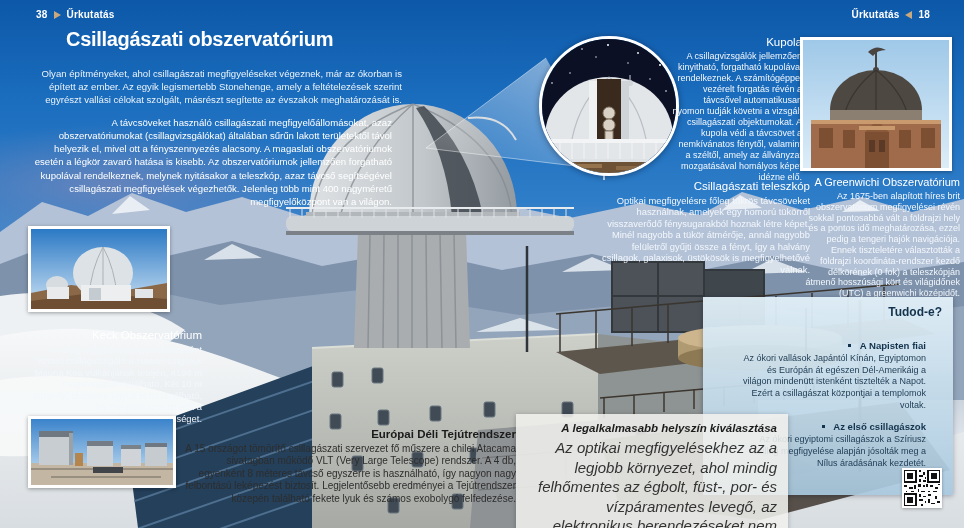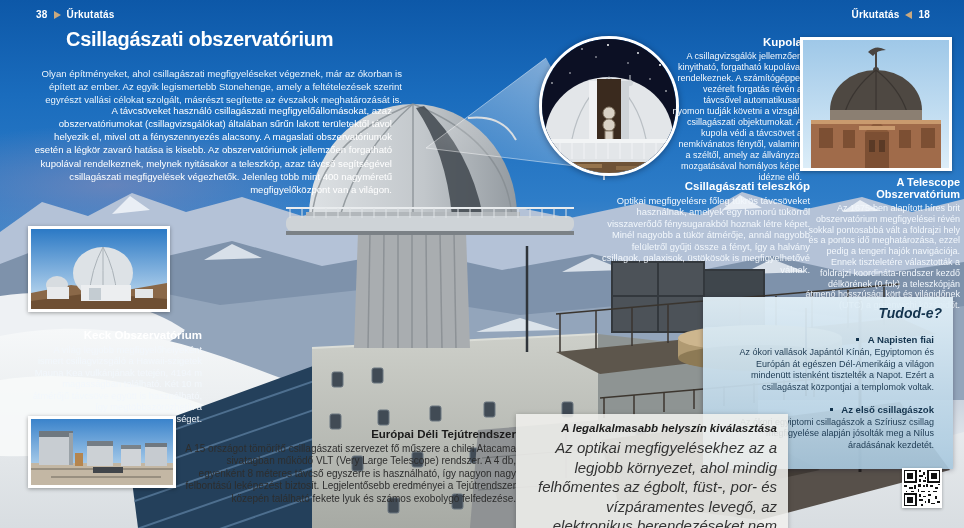--- a/index.html
+++ b/index.html
@@ -12,35 +12,35 @@
   .abs{position:absolute;}
   svg{display:block;}
   
   .pagehead{top:9px;font-size:10px;font-weight:bold;color:#fff;display:flex;align-items:center;gap:6px;letter-spacing:.2px;}
   .tri{width:0;height:0;display:inline-block;}
   .tri-r{border-top:4px solid transparent;border-bottom:4px solid transparent;border-left:7px solid #c9a87e;}
   .tri-l{border-top:4px solid transparent;border-bottom:4px solid transparent;border-right:7px solid #c9a87e;}
   
   .title{left:30px;top:28px;font-size:20px;font-weight:bold;color:#fff;letter-spacing:-.3px;margin-left:36px;}
   .intro{left:30px;top:67px;width:372px;font-size:9.6px;line-height:1.36;color:#eaf3fb;font-weight:500;}
-  .bodyp{left:30px;top:104px;width:362px;font-size:9.6px;line-height:1.37;color:#ffffff;}
+  .bodyp{left:30px;top:116px;width:362px;font-size:9.6px;line-height:1.37;color:#ffffff;}
   
-  .captitle{font-size:11.5px;font-weight:bold;color:#fff;margin:0 0 3px 10px;}
+  .captitle{font-size:11.5px;font-weight:normal;color:#fff;margin:0 0 3px 10px;}
   .captext{font-size:9.4px;line-height:1.22;color:#f2f7fc;}
   .darktitle{font-size:11.5px;font-weight:bold;color:#1b1b1b;margin:0 0 3px 0;}
   .darktext{font-size:10px;line-height:1.24;color:#2d2d2d;}
   
   .photo{border:3px solid #fff;box-shadow:0 1px 4px rgba(0,0,0,.35);}
   .circle-inset{left:539px;top:36px;width:134px;height:134px;border-radius:50%;border:3px solid #fff;overflow:hidden;box-shadow:0 1px 6px rgba(0,0,20,.4);}
   
   .tudode-box{left:703px;top:297px;width:250px;padding:8px 11px 9px 11px;box-sizing:border-box;
     background:linear-gradient(180deg,rgba(226,240,248,.95),rgba(168,200,222,.92));
     box-shadow:0 1px 5px rgba(0,0,30,.3);}
-  .tudode-box h3{margin:0 0 6px 0;font-size:14px;color:#13334d;font-style:italic;}
-  .tudode-box ul{margin:8px;padding-left:10px;list-style:none;}
+  .tudode-box h3{margin:0 0 6px 0;font-size:12px;color:#13334d;}
+  .tudode-box ul{margin:16px;padding-left:10px;list-style:none;}
   .tudode-box li{margin:0 0 5px 0;}
   .tudode-box li::before{content:"";display:inline-block;width:3px;height:3px;background:#13334d;margin:0 4px 2px -7px;}
   .tud-head{font-size:9.6px;font-weight:bold;color:#13334d;}
   .tud-text{font-size:9px;line-height:1.3;color:#1d3a52;margin-left:1px;}
   .helyszin-box{left:516px;top:414px;width:272px;padding:8px 11px 9px 11px;box-sizing:border-box;
     background:rgba(240,240,237,.88);box-shadow:0 1px 5px rgba(0,0,0,.25);font-style:italic;}
   .helyszin-box h3{margin:0 0 4px 0;font-size:11.5px;color:#1c1c1c;}
   .helyszin-box p{margin:0;font-size:15px;line-height:1.3;color:#333;}
 </style>
 </head>
@@ -407,21 +407,21 @@
           <rect x="8" y="80" width="130" height="4"></rect>
           <rect x="56" y="86" width="36" height="4"></rect>
         </g>
       <g fill="#5a3a26">
           <rect x="66" y="100" width="6" height="12"></rect>
           <rect x="76" y="100" width="6" height="12"></rect>
         </g>
     </svg>
   </div>
   <div class="abs" style="left:800px;top:176px;width:160px;">
-    <div class="captitle" style="font-size:11px;">A Telescope Obszervatórium</div>
+    <div class="captitle" style="font-size:11px;">A Greenwichi Obszervatórium</div>
     <div class="captext" style="font-size:9px;line-height:1.2;">Az 1675-ben alapított híres brit obszervatórium megfigyelései révén sokkal pontosabbá vált a földrajzi hely és a pontos idő meghatározása, ezzel pedig a tengeri hajók navigációja. Ennek tiszteletére választották a földrajzi koordináta-rendszer kezdő délkörének (0 fok) a teleszkópján átmenő hosszúsági kört és világidőnek (UTC) a greenwichi középidőt.</div>
   </div>
 
   <div class="abs tudode-box">
     <h3>Tudod-e?</h3>
     <ul>
       <li>
         <span class="tud-head">A Napisten fiai</span>
         <div class="tud-text">Az ókori vallások Japántól Kínán, Egyiptomon és Európán át egészen Dél-Amerikáig a világon mindenütt istenként tisztelték a Napot. Ezért a csillagászat központjai a templomok voltak.</div>
       </li>

